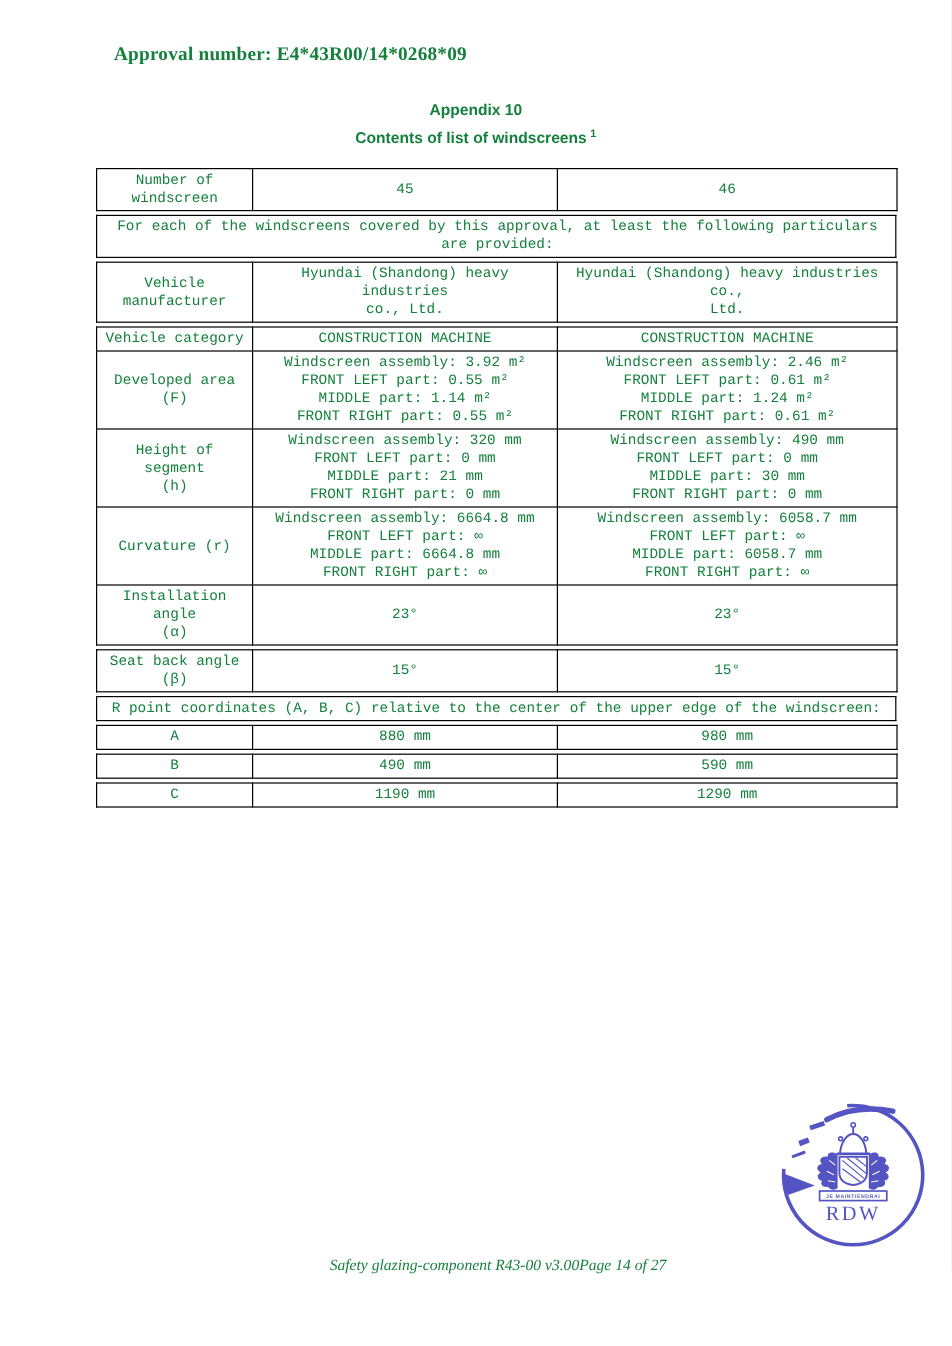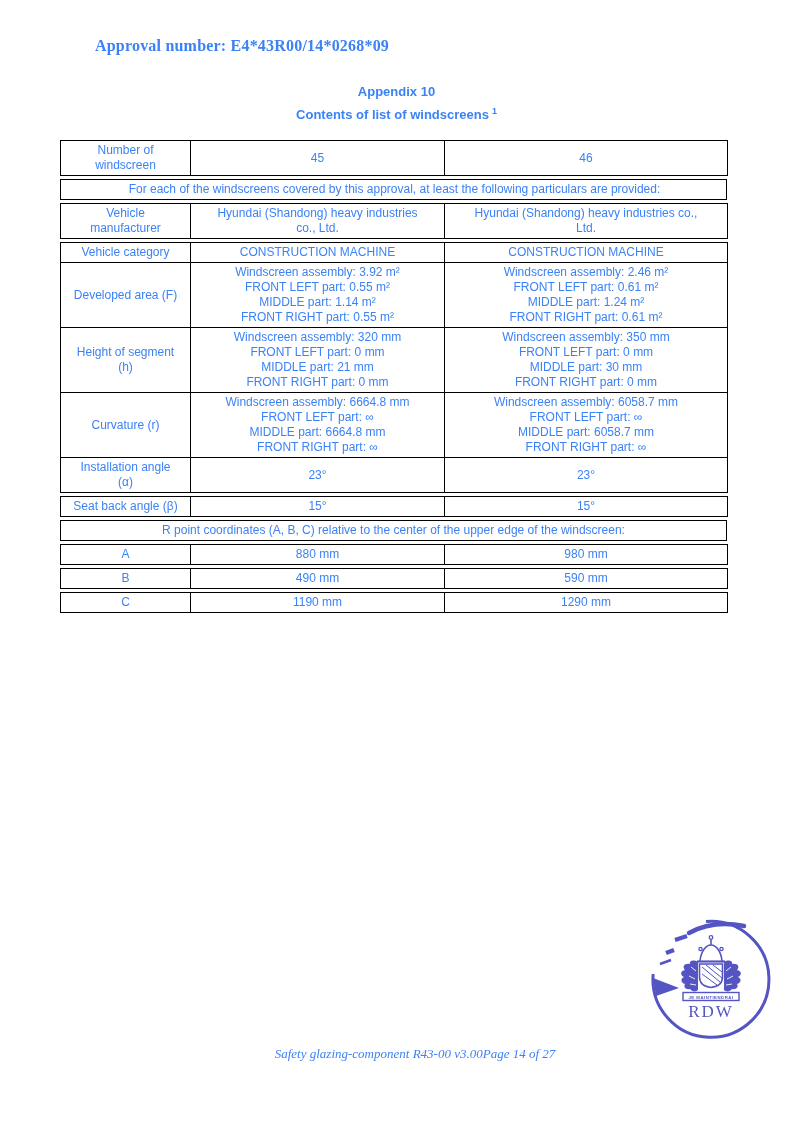--- a/index.html
+++ b/index.html
@@ -1,36 +1,36 @@
 <!DOCTYPE html>
 <html><head>
 <meta charset="utf-8">
 <style>
   html,body { margin:0; padding:0; background:#e8e8e8; }
   .page {
     position:relative; width:793px; height:1122px; background:#ffffff;
-    font-family:"Liberation Sans", sans-serif; color:#3b82f6; overflow:hidden;
+    font-family:"Liberation Sans", sans-serif; color:#15803d; overflow:hidden;
     margin:0 auto;
   }
   .approval-line {
     position:absolute; left:95px; top:37px;
     font-family:"Liberation Serif", serif; font-weight:bold; font-size:16px;
     white-space:nowrap; letter-spacing:.2px;
   }
   .doc-title {
     position:absolute; left:0; top:84px; width:793px; text-align:center;
     font-weight:bold; font-size:13px;
   }
   .doc-subtitle {
     position:absolute; left:0; top:106px; width:793px; text-align:center;
     font-weight:bold; font-size:13px;
   }
   .doc-subtitle sup { font-size:9px; margin-left:3px; }
 
-  .table-area { position:absolute; left:60px; top:140px; width:667px; }
+  .table-area { position:absolute; left:80px; top:140px; width:667px;font-family:Liberation Mono, monospace; }
   table {
     border-collapse:collapse; table-layout:fixed; width:667px;
     margin:0 0 3px 0;
   }
   col.c1 { width:130px; } col.c2 { width:254px; } col.c3 { width:283px; }
   td {
     border:1px solid #000; padding:2px 4px; text-align:center;
     vertical-align:middle; font-size:12px; line-height:15px;
     overflow:hidden;
   }
@@ -144,21 +144,21 @@
           <div>Height of segment</div>
           <div>(h)</div>
         </td>
         <td>
           <div>Windscreen assembly: 320 mm</div>
           <div>FRONT LEFT part: 0 mm</div>
           <div>MIDDLE part: 21 mm</div>
           <div>FRONT RIGHT part: 0 mm</div>
         </td>
         <td>
-          <div>Windscreen assembly: 350 mm</div>
+          <div>Windscreen assembly: 490 mm</div>
           <div>FRONT LEFT part: 0 mm</div>
           <div>MIDDLE part: 30 mm</div>
           <div>FRONT RIGHT part: 0 mm</div>
         </td>
       </tr>
       <tr>
         <td>Curvature (r)</td>
         <td>
           <div>Windscreen assembly: 6664.8 mm</div>
           <div>FRONT LEFT part: ∞</div>

